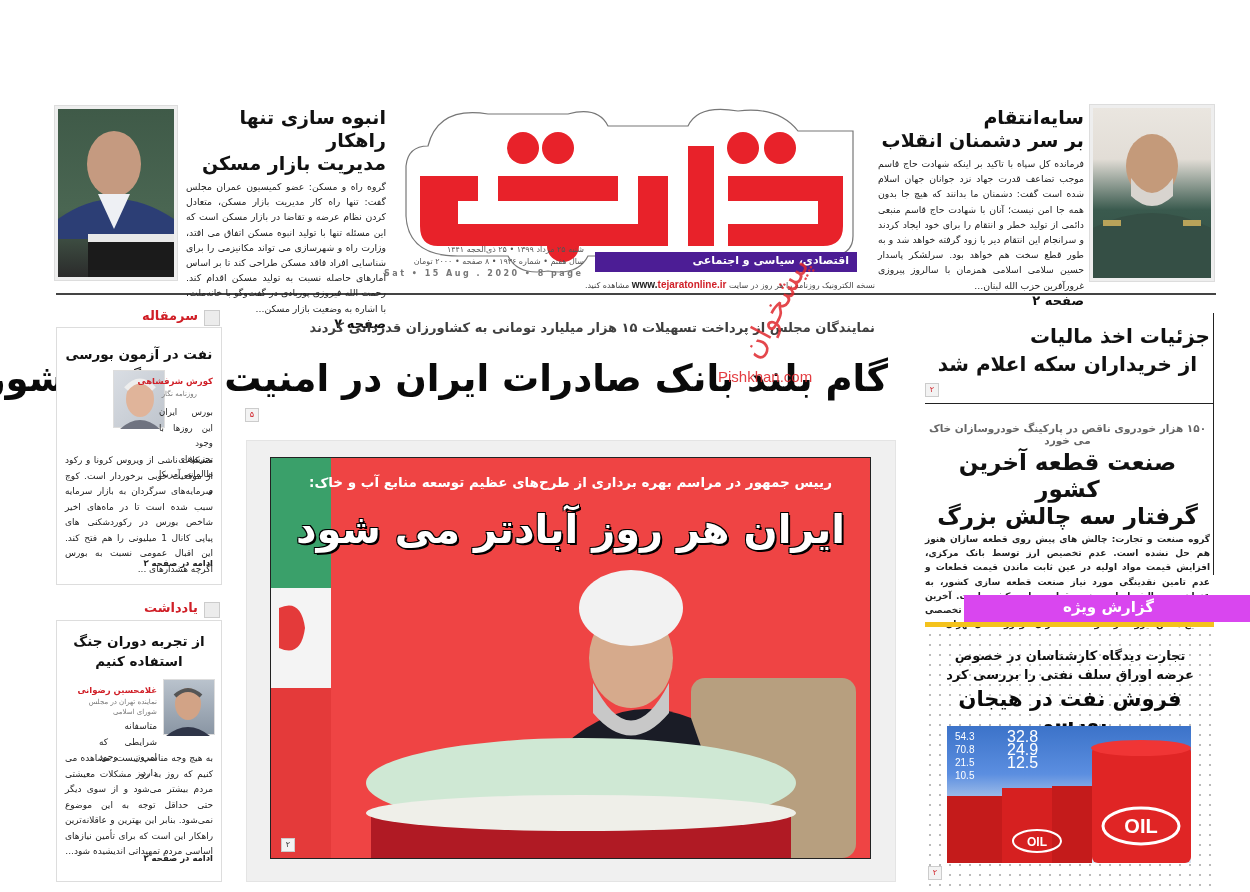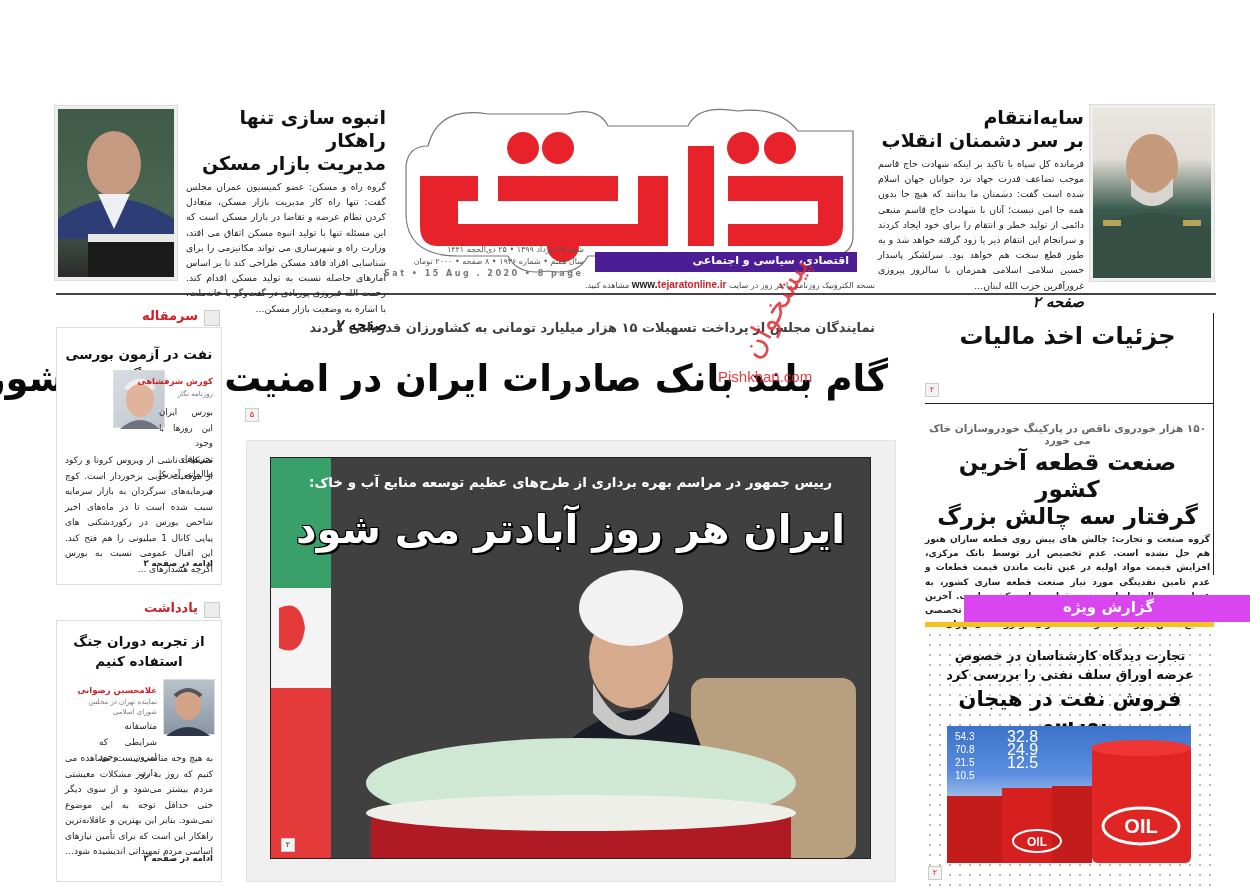--- a/index.html
+++ b/index.html
@@ -15,33 +15,33 @@
   .dateline .en { direction: ltr; text-align: left; letter-spacing: 2.5px; color: #777; font-weight: bold; }
   .weburl { left: 590px; top: 279px; width: 285px; font-size: 8px; color: #444; text-align: right; white-space: nowrap; }
   .weburl .url { color: #d01f27; font-weight: 700; font-family: "Liberation Sans", sans-serif; direction: ltr; unicode-bidi: embed; font-size: 10px; }
   .weburl .www { color: #222; font-weight: 700; font-family: "Liberation Sans", sans-serif; font-size: 10px; }
   .rule-top { left: 56px; top: 293px; width: 1160px; height: 2px; background: #444; }
 
   
   .photo { background: #888; border: 3px solid #eee; box-shadow: 0 0 0 1px #ddd; overflow: hidden; }
   .story-title { font-weight: 800; font-size: 19px; line-height: 23px; text-align: right; color: #111; }
   .story-body { font-size: 9.3px; line-height: 15.2px; text-align: justify; text-align-last: right; color: #222; }
-  .page-ref { font-size: 15px; font-weight: 700; color: #111; font-style: italic; }
+  .page-ref { font-size: 13px; font-weight: 700; color: #111; }
 
   
   .kicker { left: 330px; top: 320px; width: 545px; font-size: 13px; font-weight: 700; color: #404040; text-align: center; white-space: nowrap; }
   .main-head { left: 248px; top: 357px; width: 640px; font-size: 37px; font-weight: 900; color: #0a0a0a; text-align: center; white-space: nowrap; letter-spacing: -1px; }
   .pgbox { width: 14px; height: 14px; border: 1px solid #ccc; background: #f3f3f3; font-size: 8px; color: #d01f27; text-align: center; line-height: 12px; }
 
   .watermark-fa { left: 720px; top: 290px; font-family: "DejaVu Serif", serif; font-size: 30px; color: #e0282d; transform: rotate(-62deg); transform-origin: center; opacity: .85; }
   .watermark-en { left: 718px; top: 368px; font-family: "Liberation Sans", sans-serif; font-size: 15px; color: #e0282d; direction: ltr; opacity: .9; }
 
   
   .feature-frame { left: 246px; top: 440px; width: 650px; height: 442px; background: #f0f0f0; border: 1px solid #e4e4e4; }
-  .feature-photo { left: 270px; top: 457px; width: 601px; height: 402px; background: #404040; overflow: hidden; border: 1px solid #222; }
+  .feature-photo { left: 270px; top: 457px; width: 601px; height: 402px; background: #ef4444; overflow: hidden; border: 1px solid #222; }
   .flag { left: 0; top: 0; width: 80px; height: 402px; }
   .feature-kicker { left: 0; right: 0; top: 16px; text-align: center; font-size: 13.5px; font-weight: 700; color: #fff; white-space: nowrap; }
   .feature-head { left: 0; right: 0; top: 48px; text-align: center; font-size: 40px; font-weight: 900; color: #fff; white-space: nowrap; text-shadow: 2px 2px 0 #000, -1px -1px 0 #000, 1px -1px 0 #000, -1px 1px 0 #000; letter-spacing: -1px; }
 
   
   .colbox { background: #fff; border: 1px solid #ddd; }
   .section-label { font-size: 13px; font-weight: 800; color: #d01f27; }
   .sqbox { width: 16px; height: 16px; background: #ececec; border: 1px solid #ccc; }
   .op-title { font-size: 13.5px; font-weight: 800; text-align: center; color: #111; line-height: 20px; }
   .author { font-size: 8.5px; color: #d01f27; font-weight: 700; }
@@ -167,21 +167,21 @@
 <div class="abs colbox" style="left:56px;top:327px;width:166px;height:258px;">
   <div class="op-title" style="margin-top:16px;">نفت در آزمون بورسی دیگر</div>
   <div class="abs" style="left:56px;top:42px;width:52px;height:58px;background:linear-gradient(135deg,#d9dde3,#bfc5cd);border:1px solid #ddd;">
     <svg width="52" height="58" viewBox="0 0 52 58">
         <ellipse cx="28" cy="28" rx="14" ry="18" fill="#e0b49a"></ellipse>
         <path d="M14 18 Q28 2 42 18" stroke="#eee" stroke-width="5" fill="none"></path>
         <path d="M8 58 Q28 40 48 58 Z" fill="#6f7380"></path>
       </svg>
   </div>
   <div class="abs author" style="right:8px;top:48px;">کورش شرفشاهی</div>
-  <div class="abs author-role" style="right:8px;top:61px;">روزنامه نگار</div>
+  <div class="abs author-role" style="right:24px;top:61px;">روزنامه نگار</div>
   <div class="abs op-body" style="right:8px;top:77px;width:54px;font-size:8.6px;">بورس ایران این روزها با وجود تحریم‌های ظالمانه آمریکا و</div>
   <div class="abs op-body" style="right:8px;top:125px;width:148px;">مشکلات ناشی از ویروس کرونا و رکود از موقعیت خوبی برخوردار است. کوچ سرمایه‌های سرگردان به بازار سرمایه سبب شده است تا در ماه‌های اخیر شاخص بورس در رکوردشکنی های پیاپی کانال 1 میلیونی را هم فتح کند. این اقبال عمومی نسبت به بورس اگرچه هشدارهای ...</div>
   <div class="abs cont" style="right:8px;top:230px;">ادامه در صفحه ۳</div>
 </div>
 
 <div class="abs" style="left:56px;top:600px;width:166px;height:20px;">
   <div class="abs sqbox" style="left:148px;top:2px;"></div>
   <div class="abs section-label" style="right:24px;top:0;">یادداشت</div>
 </div>
 <div class="abs colbox" style="left:56px;top:620px;width:166px;height:262px;">
@@ -197,21 +197,22 @@
   <div class="abs author" style="right:64px;top:64px;">غلامحسین رضوانی</div>
   <div class="abs author-role" style="right:64px;top:76px;">نماینده تهران در مجلس</div>
   <div class="abs author-role" style="right:64px;top:86px;">شورای اسلامی</div>
   <div class="abs op-body" style="right:64px;top:98px;width:58px;">متاسفانه شرایطی که امروز وجود دارد،</div>
   <div class="abs op-body" style="right:8px;top:130px;width:148px;">به هیچ وجه مناسب نیست. مشاهده می کنیم که روز به روز مشکلات معیشتی مردم بیشتر می‌شود و از سوی دیگر حتی حداقل توجه به این موضوع نمی‌شود. بنابر این بهترین و عاقلانه‌ترین راهکار این است که برای تأمین نیازهای اساسی مردم تمهیداتی اندیشیده شود...</div>
   <div class="abs cont" style="right:8px;top:232px;">ادامه در صفحه ۳</div>
 </div>
 
 <div class="abs vrule"></div>
 <div class="abs" style="left:925px;top:322px;width:285px;">
-  <div class="story-title" style="text-align:center;font-size:24px;line-height:28px;">جزئیات اخذ مالیات</div>
+  <div class="story-title" style="text-align:right;font-size:20px;line-height:28px;">جزئیات اخذ مالیات</div>
+  <div class="story-title" style="text-align:center;font-size:20px;line-height:28px;">از خریداران سکه اعلام شد</div>
 </div>
 <div class="abs pgbox" style="left:925px;top:383px;">۲</div>
 <div class="abs hrule"></div>
 
 <div class="abs" style="left:925px;top:422px;width:285px;">
   <div style="font-size:10.5px;font-weight:700;color:#666;text-align:center;">۱۵۰ هزار خودروی ناقص در پارکینگ خودروسازان خاک می خورد</div>
   <div class="story-title" style="text-align:center;font-size:23px;line-height:27px;margin-top:3px;">صنعت قطعه آخرین کشور</div>
   <div class="story-title" style="text-align:center;font-size:23px;line-height:27px;">گرفتار سه چالش بزرگ</div>
   <div class="story-body" style="margin-top:2px;font-size:9px;line-height:14.2px;font-weight:600;">گروه صنعت و تجارت: چالش های پیش روی قطعه سازان هنوز هم حل نشده است. عدم تخصیص ارز توسط بانک مرکزی، افزایش قیمت مواد اولیه در عین ثابت ماندن قیمت قطعات و عدم تامین نقدینگی مورد نیاز صنعت قطعه سازی کشور، به عنوان سه چالش اصلی صنعت قطعه سازی کشور است. آخرین روز هفته گذشته بود که نشست هم اندیشی انجمن تخصصی صنایع همگن نیرو محرکه و قطعه سازان خودرو استان تهران...</div>
   <div class="page-ref">صفحه ۴</div>

